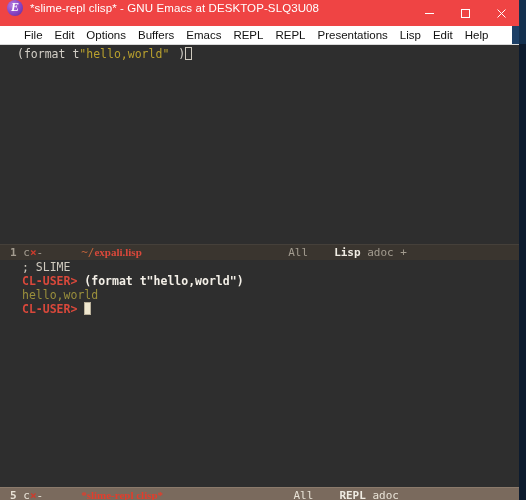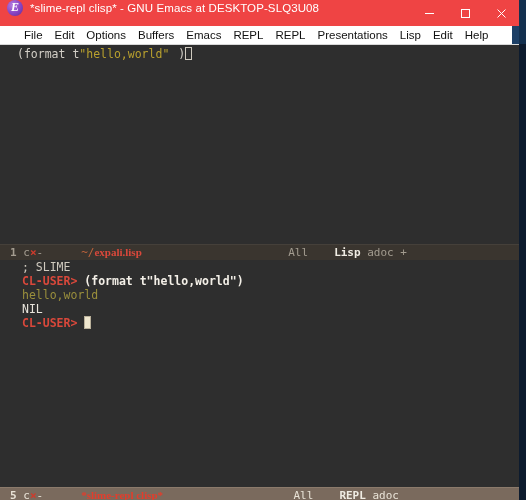--- a/index.html
+++ b/index.html
@@ -296,21 +296,21 @@
       <span class="ml-spacer"></span>
       <span class="ml-seg ml-pos">All</span>
       <span class="ml-seg" style="width:26px"></span>
       <span class="ml-seg ml-major">Lisp</span>
       <span class="ml-seg">&nbsp;</span>
       <span class="ml-seg ml-minor">adoc +</span>
       <span class="ml-seg" style="width:112px"></span>
     </div>
 
     <div class="win-bottom">
-      <div class="buf buf-inner"><div><span class="s-comment">; SLIME</span></div><div><span class="s-prompt">CL-USER&gt; </span><span class="s-input">(format t"hello,world")</span></div><div><span class="s-output">hello,world</span></div><div><span class="s-value">NIL</span></div><div><span class="s-prompt">CL-USER&gt; </span><span class="cursor-solid"></span></div></div>
+      <div class="buf buf-inner"><div><span class="s-comment">; SLIME</span></div><div><span class="s-prompt">CL-USER&gt; </span><span class="s-input">(format t"hello,world")</span></div><div><span class="s-output">hello,world</span></div><div><span class="s-prompt">CL-USER&gt; </span><span class="cursor-solid"></span></div></div>
     </div>
 
     <div class="modeline active">
       <span class="ml-seg" style="width:10px"></span>
       <span class="ml-seg ml-lnum">5</span>
       <span class="ml-seg">&nbsp;</span>
       <span class="ml-seg">c</span>
       <span class="ml-seg ml-mod-x">×</span>
       <span class="ml-seg">-</span>
       <span class="ml-seg" style="width:38px"></span>

